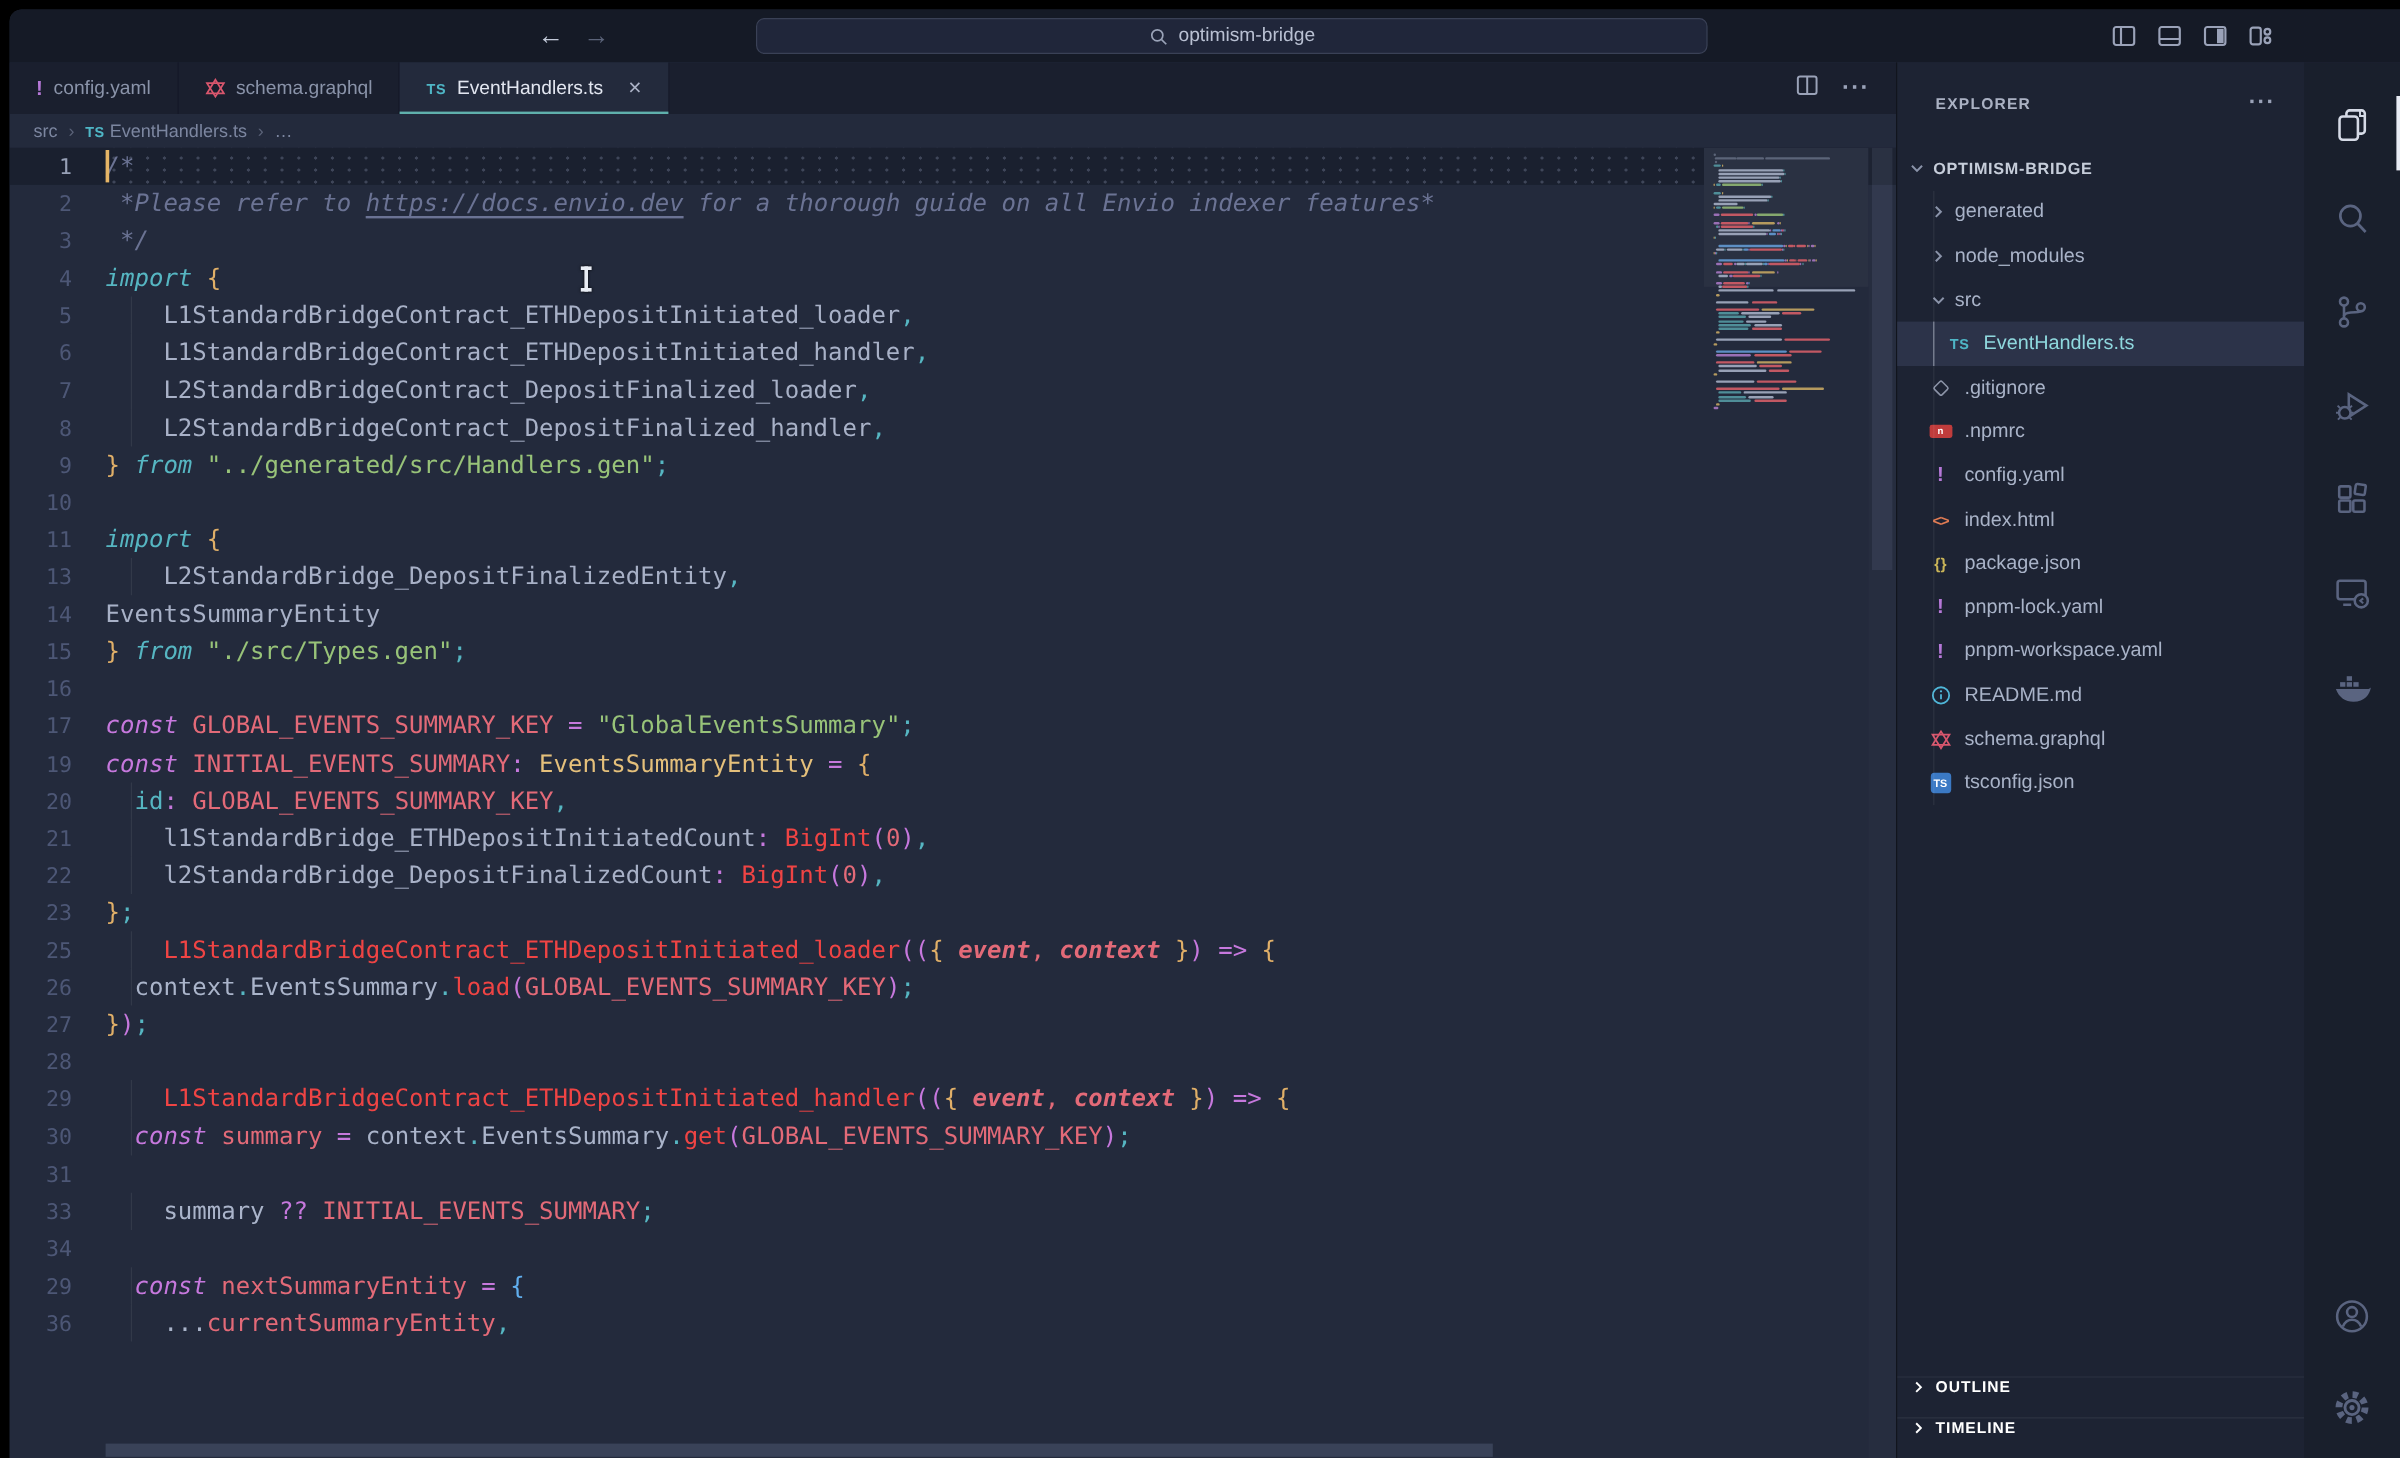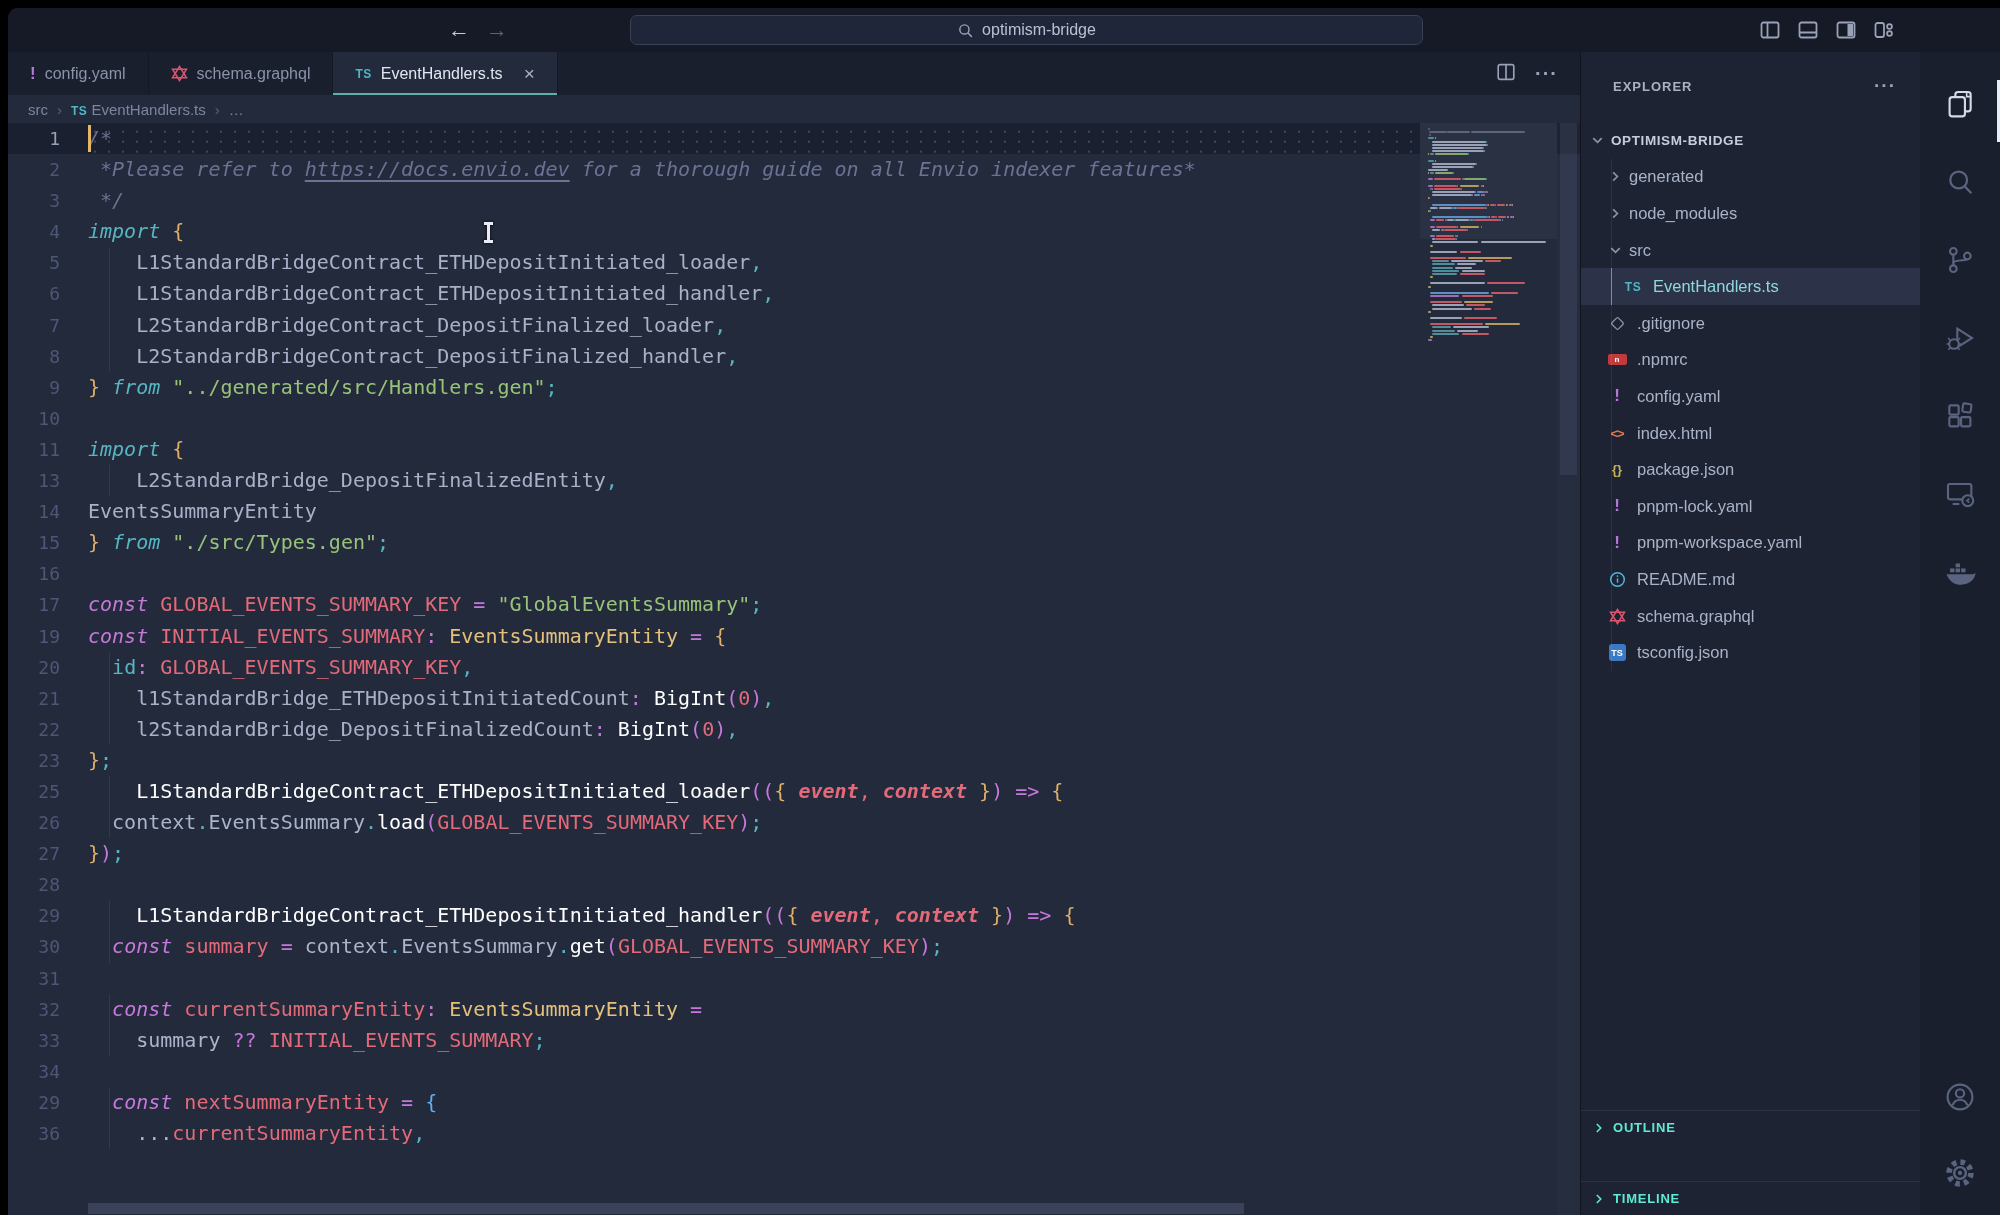--- a/index.html
+++ b/index.html
@@ -49,21 +49,21 @@
   .cl .guide { position:absolute; left:101px; top:0; bottom:0; border-left:1px solid rgba(255,255,255,.07); }
   .tk-cm { color:#6b7394; font-style:italic; }
   .tk-lk { color:#6b7394; font-style:italic; text-decoration:underline; text-underline-offset:4px; }
   .tk-kw { color:#c678dd; font-style:italic; }
   .tk-op { color:#c678dd; }
   .tk-imp { color:#56b6c2; font-style:italic; }
   .tk-id { color:#a8b1c7; }
   .tk-ws { color:#aab4ca; }
   .tk-cn { color:#e36a78; }
   .tk-ty { color:#e5c07b; }
-  .tk-fn { color:#ffffff; }
+  .tk-fn { color:#ef4444; }
   .tk-pr { color:#56b6c2; }
   .tk-st { color:#98c379; }
   .tk-pn { color:#56b6c2; }
   .tk-br1 { color:#e0af68; }
   .tk-br2 { color:#c678dd; }
   .tk-br3 { color:#61afef; }
   .tk-pm { color:#e36a78; font-style:italic;font-weight:bold; }
   .tk-nm { color:#e36a78; }
 
   .caret { position:absolute; left:80px; top:2px; width:3px; height:27px; background:#e6b566; }
@@ -88,21 +88,21 @@
   .trow.root { font-size:13.5px; font-weight:700; letter-spacing:.6px; color:#c6cdda; }
   .trow.selected { background:#2c3349; }
   .trow.selected .lbl { color:#8fd8de; }
   .trow .chev { width:16px; height:16px; margin-right:6px; display:flex; align-items:center; justify-content:center; color:#8a93a9; }
   .trow .chev svg { transition:none; }
   .trow .chev.open svg { transform:rotate(90deg); }
   .trow .ficon { width:20px; margin-right:10px; display:flex; align-items:center; justify-content:center; }
   .treeguide { position:absolute; left:30px; width:1px; background:rgba(255,255,255,.07); }
   .treeguide.bright { background:rgba(225,232,245,.45); }
   .sections { position:absolute; bottom:0; left:0; right:0; }
-  .section { height:34px; border-top:1px solid rgba(255,255,255,.07); display:flex; align-items:center; padding-left:10px; gap:6px; font-size:13px; font-weight:700; letter-spacing:.8px; color:#5eead4;margin-top:37px; }
+  .section { height:34px; border-top:1px solid rgba(255,255,255,.07); display:flex; align-items:flex-start; padding-left:10px; gap:6px; font-size:13px; font-weight:700; letter-spacing:.8px; color:#ffffff; }
   .section .chev { width:16px; height:16px; display:flex; align-items:center; justify-content:center; }
 
   
   .activitybar { position:absolute; right:0; top:0; bottom:0; width:80px; background:#191f2c; display:flex; flex-direction:column; align-items:center; }
   .abtop { display:flex; flex-direction:column; gap:42px; margin-top:34px; }
   .abbottom { display:flex; flex-direction:column; gap:40px; margin-top:auto; margin-bottom:24px; }
   .aicon { width:36px; height:36px; color:#5a6480; display:flex; align-items:center; justify-content:center; }
   .aicon.active { color:#d5dae6; }
   .abindicator { position:absolute; right:0; top:28px; width:3px; height:62px; background:#e8ecf5; }
 </style>
@@ -214,21 +214,20 @@
             <div class="cl"><span class="ln">21</span><span class="tk-id">    l1StandardBridge_ETHDepositInitiatedCount</span><span class="tk-op">:</span><span class="tk-ws"> </span><span class="tk-fn">BigInt</span><span class="tk-br2">(</span><span class="tk-nm">0</span><span class="tk-br2">)</span><span class="tk-pn">,</span><span class="guide"></span></div>
             <div class="cl"><span class="ln">22</span><span class="tk-id">    l2StandardBridge_DepositFinalizedCount</span><span class="tk-op">:</span><span class="tk-ws"> </span><span class="tk-fn">BigInt</span><span class="tk-br2">(</span><span class="tk-nm">0</span><span class="tk-br2">)</span><span class="tk-pn">,</span><span class="guide"></span></div>
             <div class="cl"><span class="ln">23</span><span class="tk-br1">}</span><span class="tk-pn">;</span></div>
             <div class="cl"><span class="ln">25</span><span class="tk-fn">    L1StandardBridgeContract_ETHDepositInitiated_loader</span><span class="tk-br2">((</span><span class="tk-br1">{</span><span class="tk-pm"> event</span><span class="tk-nm">,</span><span class="tk-pm"> context</span><span class="tk-ws"> </span><span class="tk-br1">}</span><span class="tk-br2">)</span><span class="tk-op"> =&gt; </span><span class="tk-br1">{</span><span class="guide"></span></div>
             <div class="cl"><span class="ln">26</span><span class="tk-ws">  context</span><span class="tk-pn">.</span><span class="tk-ws">EventsSummary</span><span class="tk-pn">.</span><span class="tk-fn">load</span><span class="tk-br2">(</span><span class="tk-cn">GLOBAL_EVENTS_SUMMARY_KEY</span><span class="tk-br2">)</span><span class="tk-pn">;</span><span class="guide"></span></div>
             <div class="cl"><span class="ln">27</span><span class="tk-br1">}</span><span class="tk-br2">)</span><span class="tk-pn">;</span></div>
             <div class="cl"><span class="ln">28</span></div>
             <div class="cl"><span class="ln">29</span><span class="tk-fn">    L1StandardBridgeContract_ETHDepositInitiated_handler</span><span class="tk-br2">((</span><span class="tk-br1">{</span><span class="tk-pm"> event</span><span class="tk-nm">,</span><span class="tk-pm"> context</span><span class="tk-ws"> </span><span class="tk-br1">}</span><span class="tk-br2">)</span><span class="tk-op"> =&gt; </span><span class="tk-br1">{</span><span class="guide"></span></div>
             <div class="cl"><span class="ln">30</span><span class="tk-ws">  </span><span class="tk-kw">const</span><span class="tk-ws"> </span><span class="tk-cn">summary</span><span class="tk-op"> = </span><span class="tk-ws">context</span><span class="tk-pn">.</span><span class="tk-ws">EventsSummary</span><span class="tk-pn">.</span><span class="tk-fn">get</span><span class="tk-br2">(</span><span class="tk-cn">GLOBAL_EVENTS_SUMMARY_KEY</span><span class="tk-br2">)</span><span class="tk-pn">;</span><span class="guide"></span></div>
             <div class="cl"><span class="ln">31</span></div>
-            <div class="cl"><span class="ln">32</span><span class="tk-ws">  </span><span class="tk-kw">const</span><span class="tk-ws"> </span><span class="tk-cn">currentSummaryEntity</span><span class="tk-op">:</span><span class="tk-ws"> </span><span class="tk-ty">EventsSummaryEntity</span><span class="tk-op"> =</span><span class="guide"></span></div>
             <div class="cl"><span class="ln">33</span><span class="tk-ws">    summary</span><span class="tk-op"> ?? </span><span class="tk-cn">INITIAL_EVENTS_SUMMARY</span><span class="tk-pn">;</span><span class="guide"></span></div>
             <div class="cl"><span class="ln">34</span></div>
             <div class="cl"><span class="ln">29</span><span class="tk-ws">  </span><span class="tk-kw">const</span><span class="tk-ws"> </span><span class="tk-cn">nextSummaryEntity</span><span class="tk-op"> = </span><span class="tk-br3">{</span><span class="guide"></span></div>
             <div class="cl"><span class="ln">36</span><span class="tk-ws">    ...</span><span class="tk-cn">currentSummaryEntity</span><span class="tk-pn">,</span><span class="guide"></span></div>
           </div>
         <div class="minimap" id="minimap">
             <div class="viewport"></div>
             <div class="mm" style="left: 8px; top: 5px; width: 2.1px; background: rgb(92, 101, 121);"></div>
             <div class="mm" style="left: 9.05px; top: 8.15px; width: 17.85px; background: rgb(92, 101, 121);"></div>
             <div class="mm" style="left: 26.9px; top: 8.15px; width: 23.1px; background: rgb(92, 101, 121);"></div>

